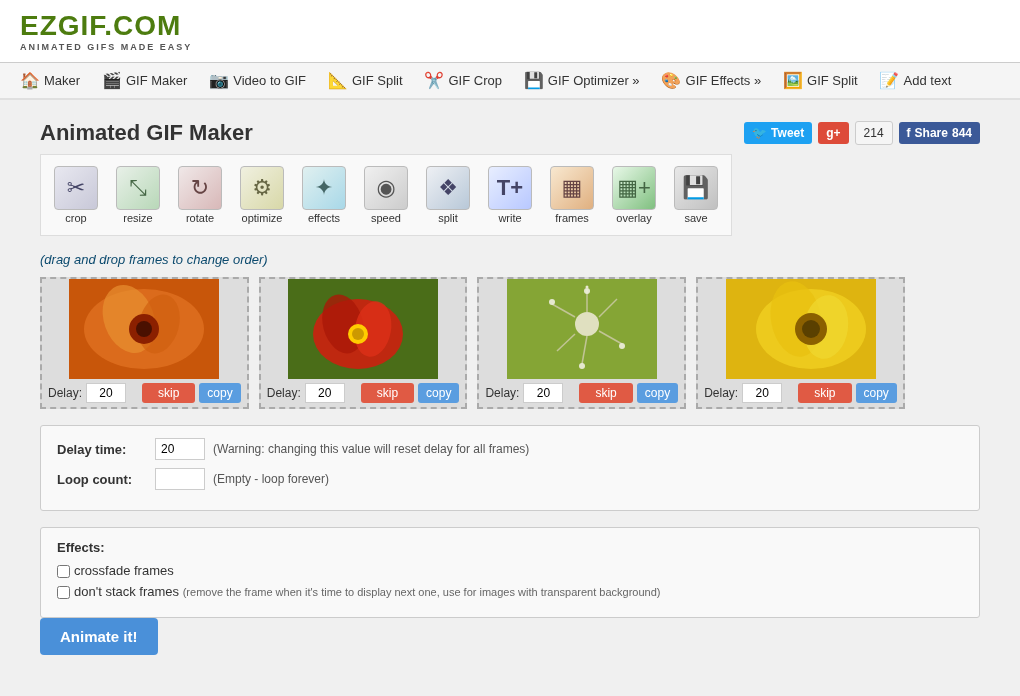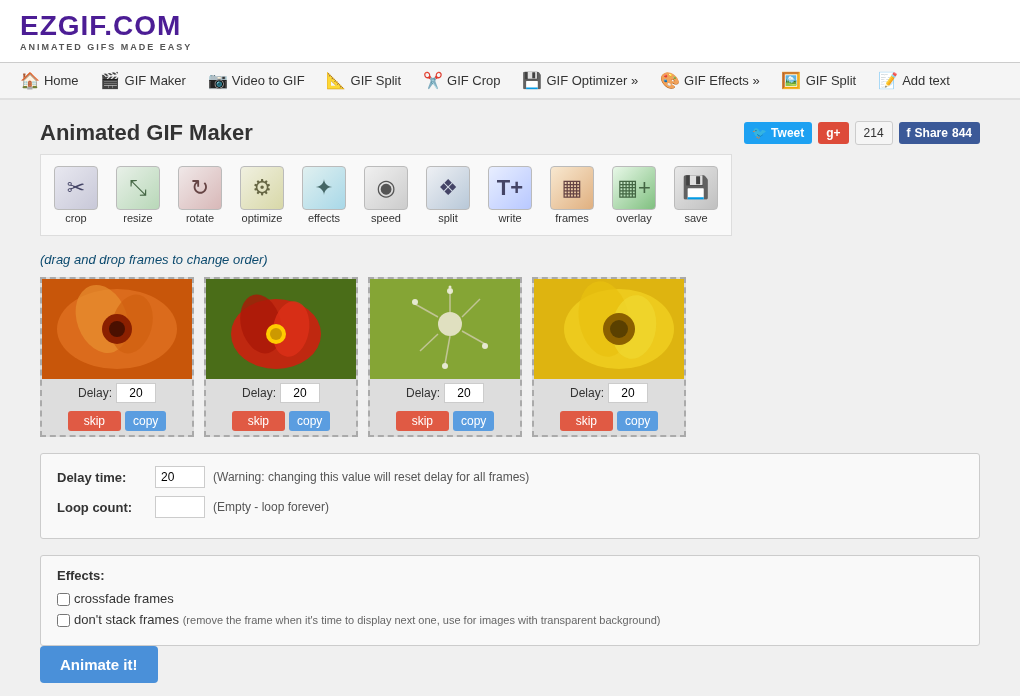--- a/index.html
+++ b/index.html
@@ -34,21 +34,21 @@
     .tool-item { display: flex; flex-direction: column; align-items: center; padding: 4px 6px; cursor: pointer; border: 1px solid transparent; border-radius: 3px; min-width: 58px; }
     .tool-icon { width: 44px; height: 44px; display: flex; align-items: center; justify-content: center; font-size: 28px; }
     .tool-label { font-size: 11px; color: #333; margin-top: 2px; }
 
     
     #drag-hint { font-style: italic; margin-bottom: 10px; color: #0c4a6e; }
 
     
     #frames-row { display: flex; gap: 10px; margin-bottom: 16px; }
     .frame-item { display: flex; flex-direction: column; align-items: center; border: 2px dashed #aaa; background: #eee; }
-    .frame-controls { padding: 4px 6px; display: flex; flex-direction: column; gap: 8px; width: 100%; align-items: center; }
+    .frame-controls { padding: 4px 6px; display: flex; flex-direction: row; gap: 16px; width: 100%; align-items: center; }
     .delay-row { display: flex; align-items: center; gap: 4px; font-size: 12px; justify-content: center; }
     .delay-input { width: 40px; border: 1px solid #ccc; padding: 2px 4px; font-size: 12px; text-align: center; }
     .btn-skip { background: #e05a44; color: #fff; border: none; padding: 3px 16px; border-radius: 3px; font-size: 12px; cursor: pointer; }
     .btn-copy { background: #5a9de0; color: #fff; border: none; padding: 3px 8px; border-radius: 3px; font-size: 12px; cursor: pointer; }
     .frame-btn-row { display: flex; gap: 4px; justify-content: center; }
 
     
     #settings-panel { border: 1px solid #ccc; background: #f9f9f9; padding: 12px 16px; margin-bottom: 16px; border-radius: 3px; }
     .setting-row { display: flex; align-items: center; gap: 8px; margin-bottom: 8px; font-size: 13px; }
     .setting-label { min-width: 90px; font-weight: bold; }
@@ -66,29 +66,29 @@
     #animate-btn { background: #4a90d9; color: #fff; border: none; padding: 10px 20px; font-size: 15px; font-weight: bold; border-radius: 4px; cursor: pointer; margin-bottom: 30px; }
 
     
     .frame-img-placeholder { width: 150px; height: 100px; display: block; }
   </style>
 </head>
 <body>
 
 <div id="header">
   <div id="logo-area">
-    <span id="logo-text" style="font-size:28px;font-weight:900;color:#4c1d95;font-family:'Arial Black',sans-serif;letter-spacing:1px;">EZGIF.COM</span>
+    <span id="logo-text" style="font-size:28px;font-weight:900;color:#4d7c0f;font-family:'Arial Black',sans-serif;letter-spacing:1px;">EZGIF.COM</span>
     <span id="logo-sub" style="font-size:9px;letter-spacing:2px;color:#555;font-weight:bold;">ANIMATED GIFS MADE EASY</span>
   </div>
 </div>
 
 <div id="nav">
 <a class="nav-item" href="#">
       <span class="nav-icon">🏠</span>
-      <span>Home</span>
+      <span>Maker</span>
     </a>
     <a class="nav-item" href="#">
       <span class="nav-icon">🎬</span>
       <span>GIF Maker</span>
     </a>
     <a class="nav-item" href="#">
       <span class="nav-icon">📷</span>
       <span>Video to GIF</span>
     </a>
     <a class="nav-item" href="#">

